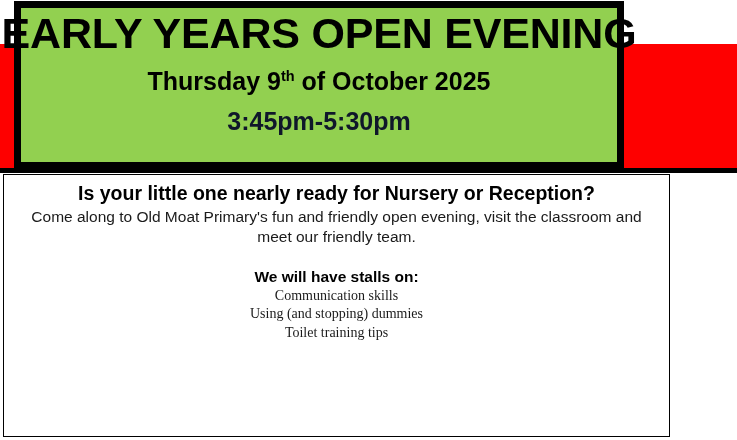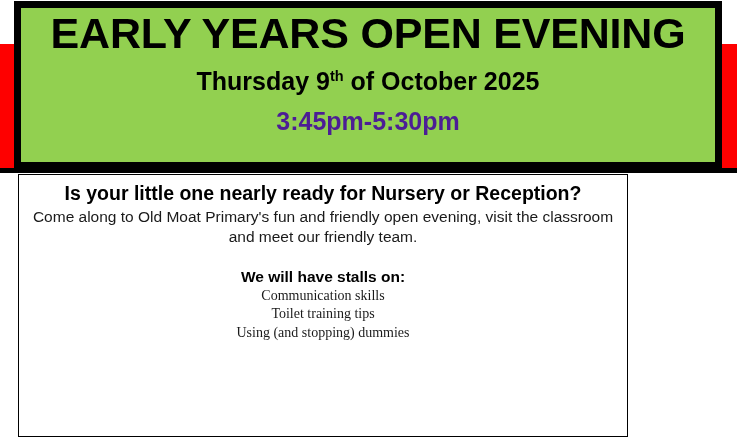--- a/index.html
+++ b/index.html
@@ -32,21 +32,21 @@
     height: 124px;
     background: #fe0000;
     z-index: 1;
   }
 
   
   .banner {
     position: absolute;
     left: 14px;
     top: 1px;
-    width: 708px;
+    width: 610px;
     height: 168px;
     box-sizing: border-box;
     background: #92d050;
     border: 7px solid #000000;
     z-index: 2;
     display: flex;
     flex-direction: column;
     align-items: center;
     justify-content: flex-start;
     padding-top: 4px;
@@ -76,44 +76,44 @@
 
   .banner-date sup {
     font-size: 0.58em;
     vertical-align: super;
     line-height: 0;
   }
 
   .banner-time {
     font-size: 25px;
     font-weight: 700;
-    color: #4c1d95;
+    color: #0f172a;
     text-align: center;
     white-space: nowrap;
     margin: 14px 0 0 0;
     line-height: 1.05;
   }
 
   
   .divider-rule {
     position: absolute;
     left: 0;
     top: 168px;
     width: 737px;
     height: 5px;
     background: #000000;
     z-index: 3;
   }
 
   
   .details {
     position: absolute;
-    left: 18px;
+    left: 3px;
     top: 174px;
-    width: 610px;
+    width: 667px;
     height: 263px;
     box-sizing: border-box;
     background: #ffffff;
     border: 1px solid #000000;
     z-index: 4;
     padding: 7px 9px 0 9px;
     text-align: center;
   }
 
   .details-heading {
@@ -192,22 +192,22 @@
     <div class="details-heading">Is your little one nearly ready for Nursery or Reception?</div>
 
     <p class="details-intro">Come along to Old Moat Primary's fun and friendly open evening, visit the classroom and meet our friendly team.</p>
 
     <div class="spacer-line"></div>
 
     <div class="stalls-label">We will have stalls on:</div>
 
     <ul class="stalls-list">
       <li>Communication skills</li>
+      <li>Using (and stopping) dummies</li>
       <li>Toilet training tips</li>
-      <li>Using (and stopping) dummies</li>
     </ul>
 
     <div class="spacer-line"></div>
 
 
 
   </div>
 
 </div>
 

